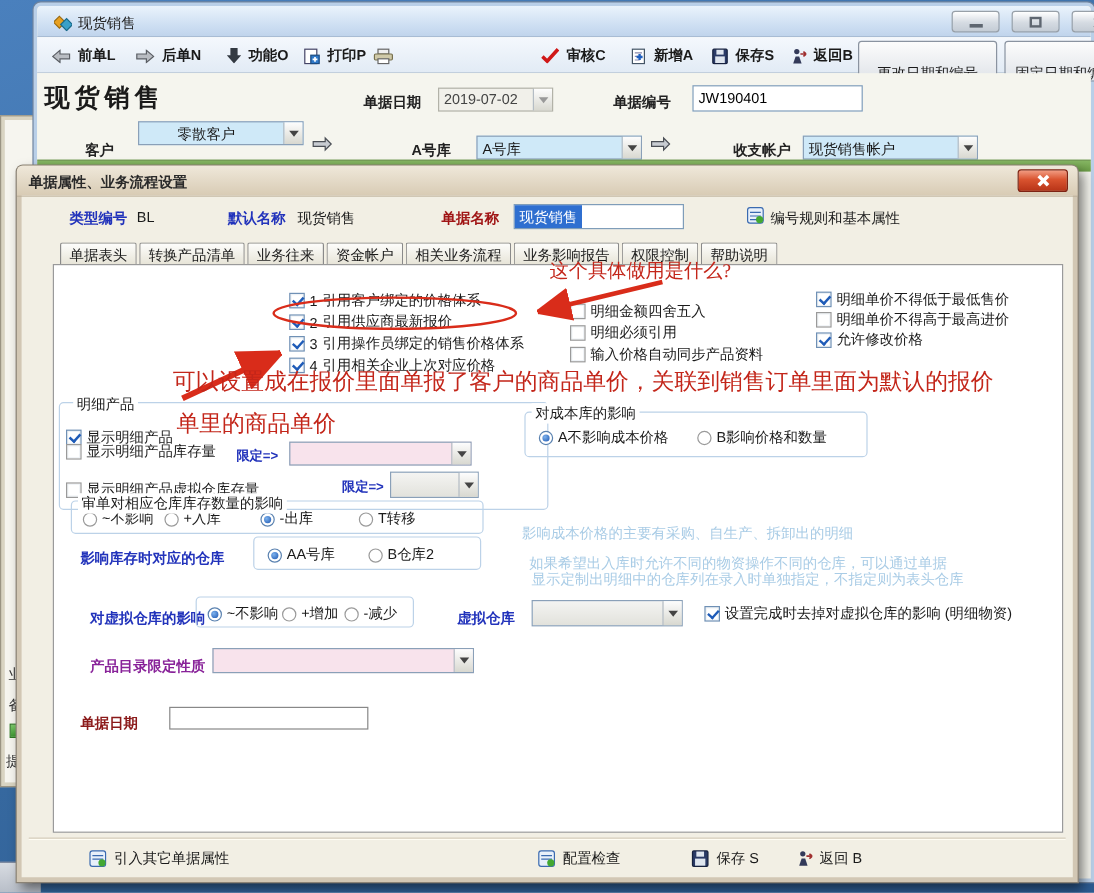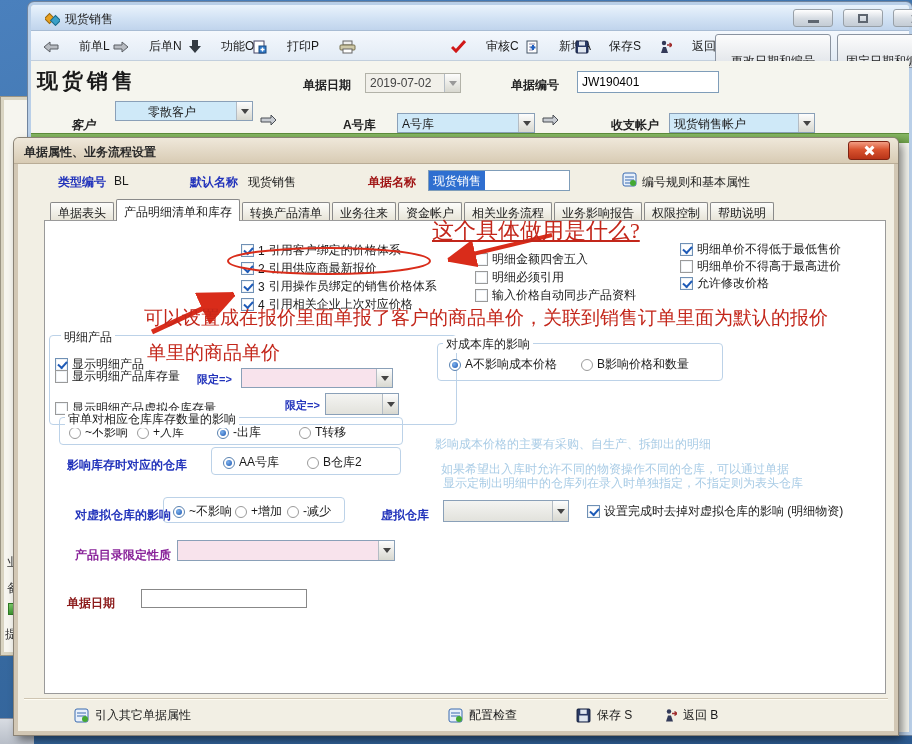--- a/index.html
+++ b/index.html
@@ -24,21 +24,21 @@
   .wbtn { position:absolute; width:40px; height:18px; top:4px; border:1px solid #98a0a8; border-radius:3px;
     background:linear-gradient(#ffffff,#d5dbe2 55%,#c4ccd5); display:flex; align-items:center; justify-content:center; }
   .g-min { width:11px; height:3px; background:#5e6670; margin-top:7px; }
   .g-max { width:10px; height:9px; border:2px solid #5e6670; }
   .g-close { position:relative; width:12px; height:11px; }
   .g-close::before,.g-close::after { content:""; position:absolute; left:5px; top:0; width:3px; height:12px; background:#5e6670; }
   .g-close::before { transform:rotate(45deg); } .g-close::after { transform:rotate(-45deg); }
 
   #toolbar { position:absolute; left:0; top:26px; right:0; height:30px;
     background:linear-gradient(#f4f8fd,#e2ebf5); border-bottom:1px solid #c2cfdd; }
-  .tbi { position:absolute; top:7px; display:flex; align-items:center; gap:20px; white-space:nowrap; cursor:default; }
+  .tbi { position:absolute; top:7px; display:flex; align-items:center; gap:6px; white-space:nowrap; cursor:default;font-weight:bold; }
   .tbtn { position:absolute; top:3px; height:23px; border:1px solid #8a93a0; border-radius:3px;
     background:linear-gradient(#fcfcfc,#dfe3e8); text-align:center; line-height:21px; overflow:hidden; white-space:nowrap; padding:16px 6px; }
 
   #form-area { position:absolute; left:0; top:56px; right:0; height:82px; background:#f5f5ee; }
   #green-strip { position:absolute; left:0; top:72px; right:0; height:10px;
     background:linear-gradient(#86b663,#6b9d46); border-top:1px solid #5d8c3b; }
   .fld-label { position:absolute; font-weight:bold; color:#222; white-space:nowrap; }
   .inp { position:absolute; background:#fff; border:1px solid #7f9db9; padding:2px 4px; font-size:12px;
          font-family:"Liberation Sans","DejaVu Sans",sans-serif; }
   .combo { position:absolute; border:1px solid #8aa0b8; background:#fff; display:flex; height:20px; }
@@ -167,21 +167,21 @@
       <span>审核C</span>
     </div>
     <div class="tbi" style="left:494px;">
       <svg width="14" height="14" viewBox="0 0 14 14">
           <rect x="2" y="1" width="10" height="12" fill="#fff" stroke="#456"></rect>
           <path d="M4 4h6M4 7h6M4 10h4" stroke="#88a" stroke-width="1"></path>
           <path d="M8 5 v5 M5.5 7.5 h5" stroke="#2060c0" stroke-width="2"></path>
         </svg>
       <span>新增A</span>
     </div>
-    <div class="tbi" style="left:544px;">
+    <div class="tbi" style="left:562px;">
       <svg width="14" height="14" viewBox="0 0 14 14">
           <rect x="1" y="1" width="12" height="12" rx="1" fill="#2a3a66" stroke="#16213e"></rect>
           <rect x="4" y="1.5" width="6" height="4" fill="#dfe6ef"></rect>
           <rect x="3" y="7" width="8" height="5.5" fill="#dfe6ef"></rect>
         </svg>
       <span>保存S</span>
     </div>
     <div class="tbi" style="left:628px;">
       <svg width="13" height="14" viewBox="0 0 13 14">
           <circle cx="5" cy="3" r="2.2" fill="#333a59"></circle>
@@ -201,21 +201,21 @@
     <div class="combo disabled" style="left:334px;top:12px;width:96px;">
       <span class="val">2019-07-02</span>
       <span class="btn">
           <i class="tri" style="border-top-color:#999;"></i>
         </span>
     </div>
 
     <span class="fld-label" style="left:480px;top:16px;">单据编号</span>
     <input class="inp" style="left: 546px; top: 10px; width: 142px; height: 22px;" value="JW190401">
 
-    <span class="fld-label" style="left:40px;top:56px;font-style:italic;">客户</span>
+    <span class="fld-label" style="left:40px;top:56px;">客户</span>
     <div class="combo blue" style="left:84px;top:40px;width:138px;padding-left:28px;">
       <span class="val">零散客户</span>
       <span class="btn">
           <i class="tri"></i>
         </span>
     </div>
     <svg class="abs" style="left:228px;top:52px;" width="18" height="14" viewBox="0 0 18 14">
         <path d="M2 5 H12 V2 L17 7 L12 12 V9 H2 Z" fill="#c8ccd2" stroke="#4a4e55"></path>
       </svg>
 
@@ -260,21 +260,20 @@
   </div>
   <svg class="abs" style="left:604px;top:30px;" width="15" height="15" viewBox="0 0 15 15">
       <rect x="1" y="1" width="13" height="13" rx="2" fill="#e8f0fa" stroke="#3a6ab0"></rect>
       <path d="M3 5h9M3 8h9M3 11h6" stroke="#3a6ab0"></path>
       <circle cx="11" cy="11" r="3" fill="#43a832"></circle>
     </svg>
   <span class="dlg-hdr-lbl" style="left:624px;">编号规则和基本属性</span>
 
   <div id="tabs">
     <div class="tab">单据表头</div>
-    <div class="tab active">产品明细清单和库存</div>
     <div class="tab">转换产品清单</div>
     <div class="tab">业务往来</div>
     <div class="tab">资金帐户</div>
     <div class="tab">相关业务流程</div>
     <div class="tab">业务影响报告</div>
     <div class="tab">权限控制</div>
     <div class="tab">帮助说明</div>
   </div>
 
   <div id="panel">
@@ -477,16 +476,16 @@
   <svg width="912" height="744" style="position:absolute;left:0;top:0;">
     <defs>
       <marker id="ah" markerWidth="7" markerHeight="7" refX="7" refY="3.5" orient="auto">
         <path d="M0,0 L8,3.5 L0,7 Z" fill="#d92c1a"></path>
       </marker>
     </defs>
     <ellipse cx="329" cy="261" rx="101" ry="13" fill="none" stroke="#d92c1a" stroke-width="2"></ellipse>
     <line x1="552" y1="235" x2="448" y2="260" stroke="#d92c1a" stroke-width="4" marker-end="url(#ah)"></line>
     <line x1="152" y1="332" x2="234" y2="294" stroke="#d92c1a" stroke-width="5" marker-end="url(#ah)"></line>
   </svg>
-  <div class="abs rednote nowrap" style="left:432px;top:216px;font-size:22px;text-decoration:underline;">这个具体做用是什么?</div>
+  <div class="abs rednote nowrap" style="left:458px;top:216px;font-size:16px;">这个具体做用是什么?</div>
   <div class="abs rednote nowrap" style="left:144px;top:305px;font-size:19px;">可以设置成在报价里面单报了客户的商品单价，关联到销售订单里面为默认的报价</div>
   <div class="abs rednote nowrap" style="left:147px;top:340px;font-size:19px;">单里的商品单价</div>
 </div>
 
 </body></html>

